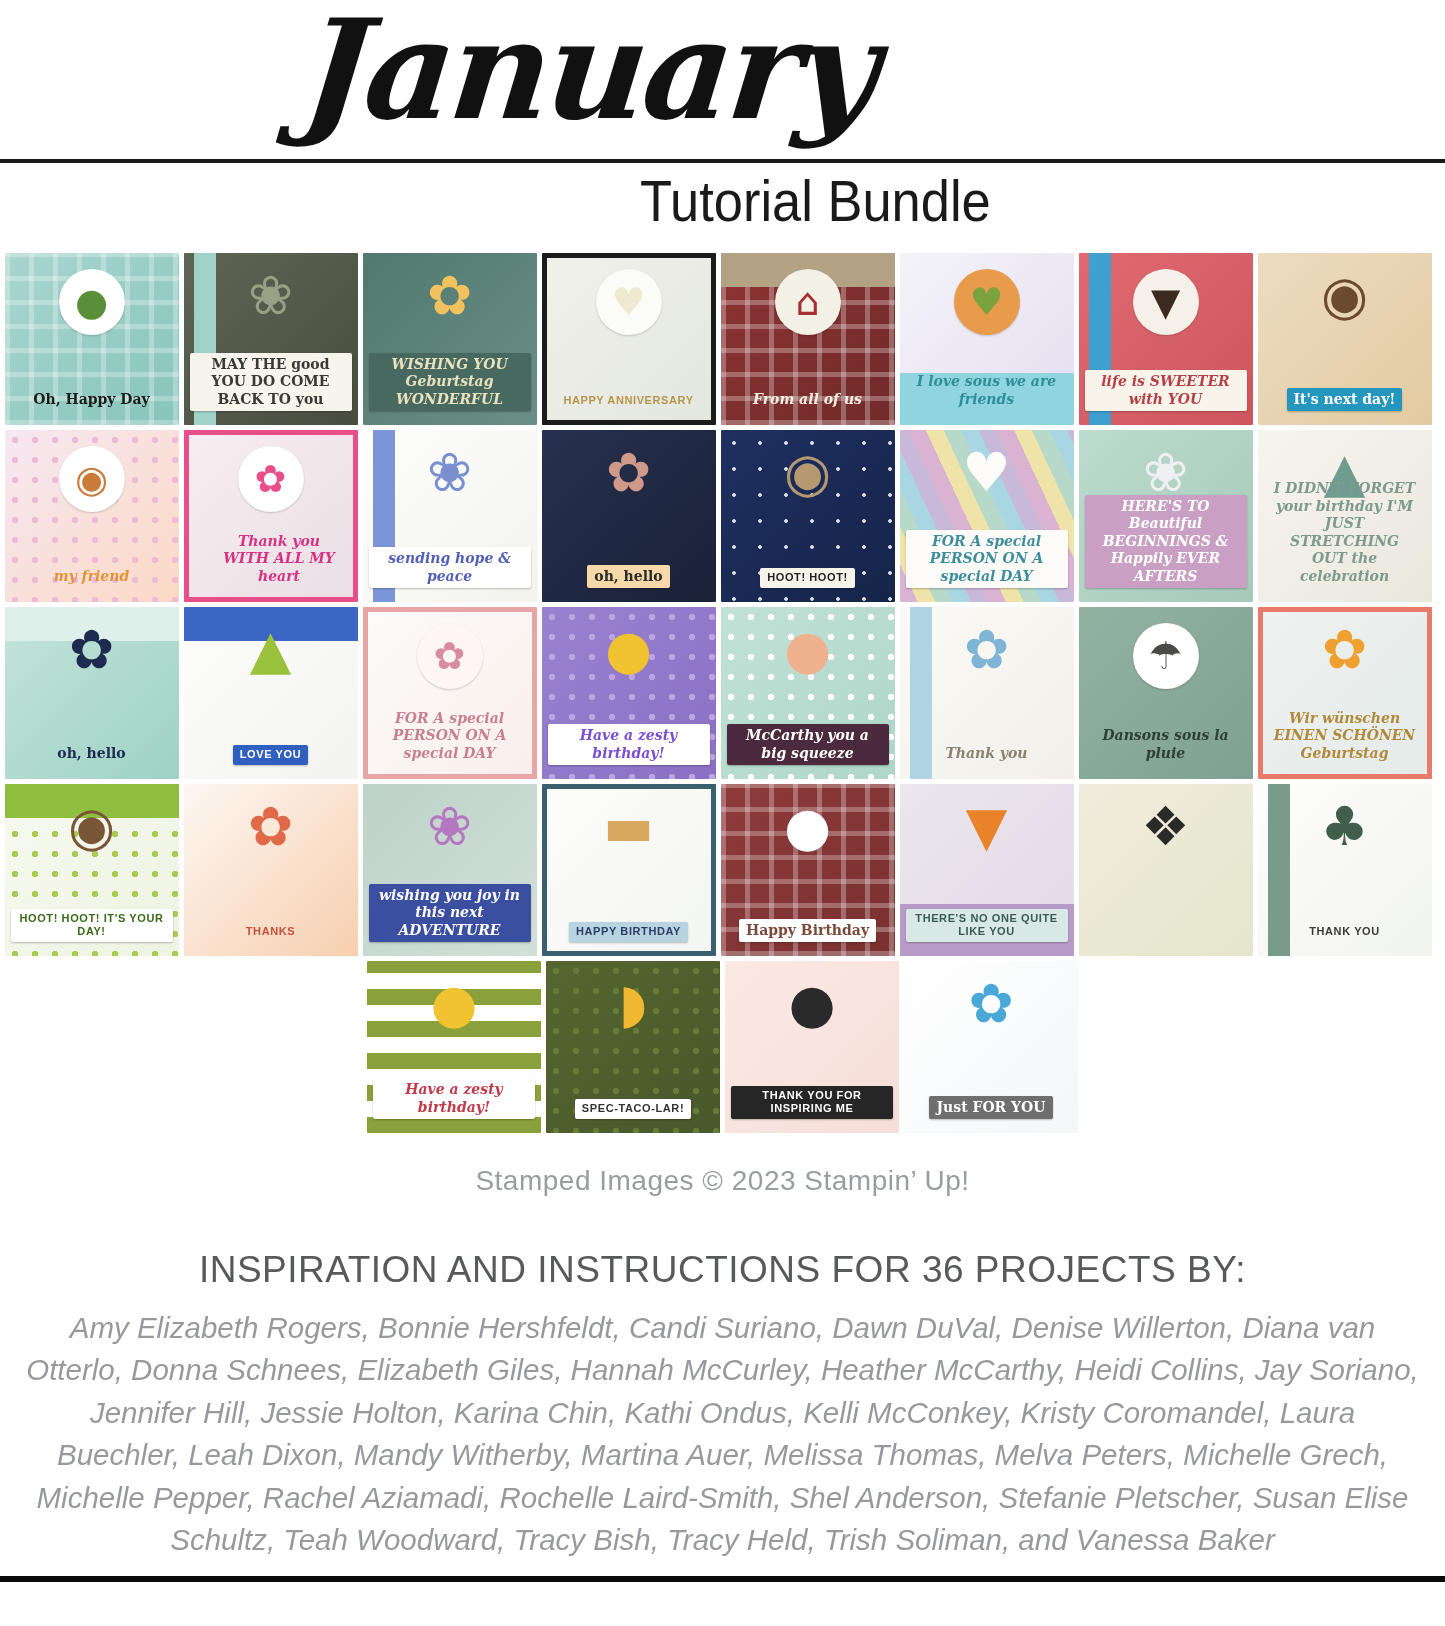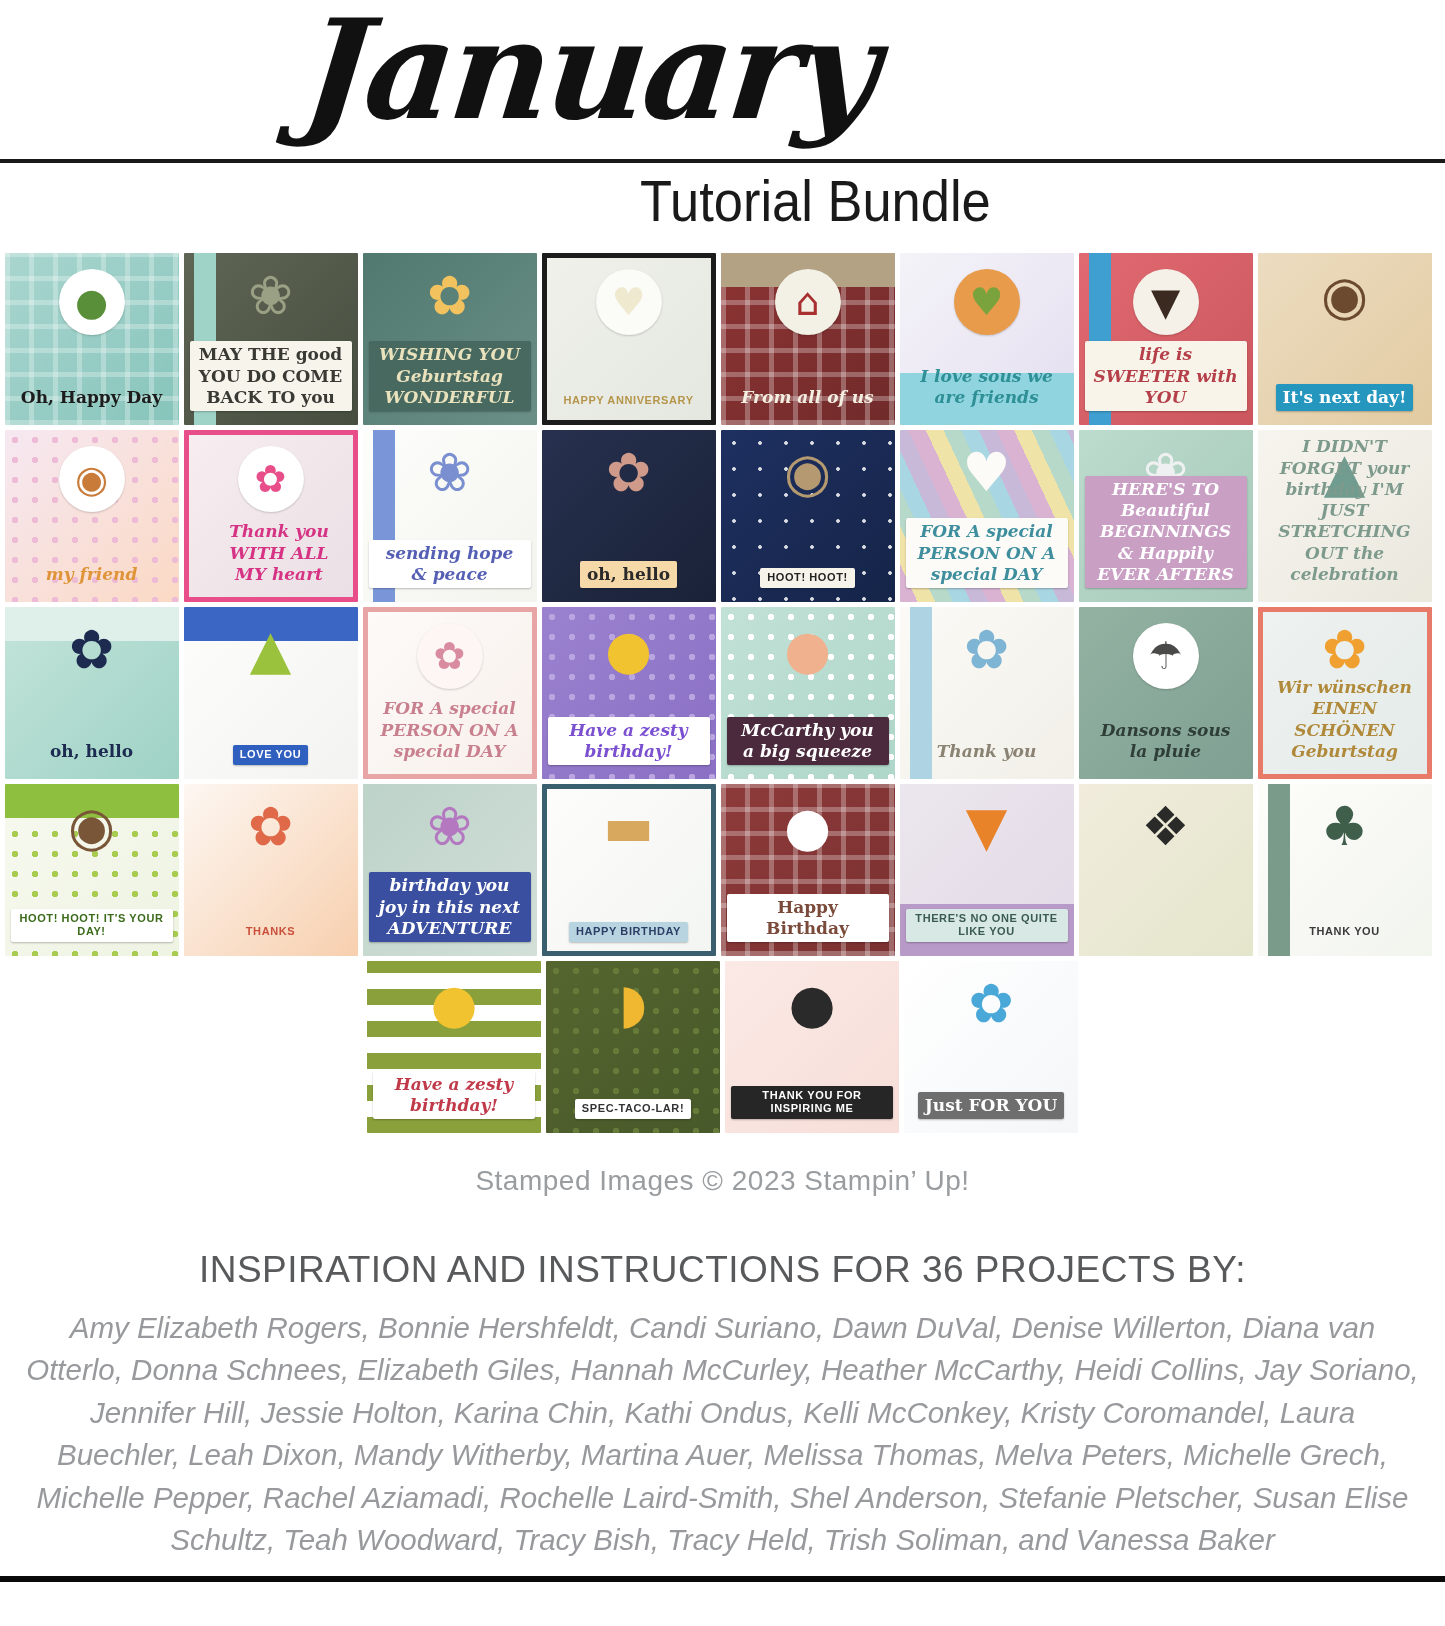--- a/index.html
+++ b/index.html
@@ -35,21 +35,21 @@
   .band-bottom{bottom:0;left:0;right:0;height:52px;}
   .band-left{top:0;bottom:0;left:10px;width:22px;}
   .motif{
     position:absolute;top:16px;left:50%;transform:translateX(-50%);z-index:1;
     font-family:"DejaVu Sans", sans-serif;font-size:54px;line-height:1;
     display:flex;align-items:center;justify-content:center;
   }
   .motif.circled{width:66px;height:66px;border-radius:50%;font-size:38px;box-shadow:0 1px 2px rgba(0,0,0,.18);}
   .sentiment{
     position:relative;z-index:2;margin:0 6px 14px 6px;max-width:158px;
-    font-size:17px;line-height:1.25;text-align:center;padding:3px 7px;border-radius:2px;
+    font-size:14px;line-height:1.25;text-align:center;padding:3px 7px;border-radius:2px;
   }
   .sentiment.panel{box-shadow:0 1px 2px rgba(0,0,0,.25);}
   .s-script{font-family:"DejaVu Serif", serif;font-style:italic;font-weight:bold;}
   .s-serif{font-family:"DejaVu Serif", serif;font-weight:bold;}
   .s-caps{text-transform:uppercase;letter-spacing:.6px;font-weight:bold;font-size:11px;}
   
   .caption{
     margin-top:32px;text-align:center;font-size:28px;color:#9a9da0;letter-spacing:.5px;
   }
   .credits-heading{
@@ -186,21 +186,21 @@
         <div class="band band-top" style="background: rgb(143, 191, 63);"></div>
         <div class="motif" style="color: rgb(122, 86, 56);">◉</div>
         <div class="sentiment s-caps panel" style="background: rgb(255, 255, 255); color: rgb(58, 106, 26);">HOOT! HOOT! It's your day!</div>
       </div>
       <div class="card" style="background: linear-gradient(135deg, rgb(253, 247, 242), rgb(247, 207, 174));">
         <div class="motif" style="color: rgb(224, 105, 74);">✿</div>
         <div class="sentiment s-caps" style="color: rgb(201, 79, 58);">THANKS</div>
       </div>
       <div class="card" style="background: linear-gradient(135deg, rgb(189, 210, 200), rgb(210, 224, 216));">
         <div class="motif" style="color: rgb(180, 120, 192);">❀</div>
-        <div class="sentiment s-script panel" style="background: rgb(58, 79, 160); color: rgb(255, 255, 255);">birthday you joy in this next ADVENTURE</div>
+        <div class="sentiment s-script panel" style="background: rgb(58, 79, 160); color: rgb(255, 255, 255);">wishing you joy in this next ADVENTURE</div>
       </div>
       <div class="card" style="background: linear-gradient(135deg, rgb(253, 253, 251), rgb(243, 245, 242)); box-shadow: rgb(58, 96, 112) 0px 0px 0px 5px inset;">
         <div class="motif" style="color: rgb(217, 168, 95);">▬</div>
         <div class="sentiment s-caps panel" style="background: rgb(184, 212, 224); color: rgb(44, 62, 102);">HAPPY BIRTHDAY</div>
       </div>
       <div class="card" style="background-image: repeating-linear-gradient(90deg, rgba(255, 255, 255, 0.28) 0px, rgba(255, 255, 255, 0.28) 5px, transparent 5px, transparent 24px), repeating-linear-gradient(0deg, rgba(255, 255, 255, 0.28) 0px, rgba(255, 255, 255, 0.28) 5px, transparent 5px, transparent 24px), linear-gradient(135deg, rgb(142, 58, 58), rgb(122, 48, 48));">
         <div class="motif" style="color: rgb(255, 255, 255);">●</div>
         <div class="sentiment s-serif panel" style="background: rgb(255, 255, 255); color: rgb(122, 74, 58);">Happy Birthday</div>
       </div>
       <div class="card" style="background: linear-gradient(135deg, rgb(236, 230, 238), rgb(226, 218, 230));">

